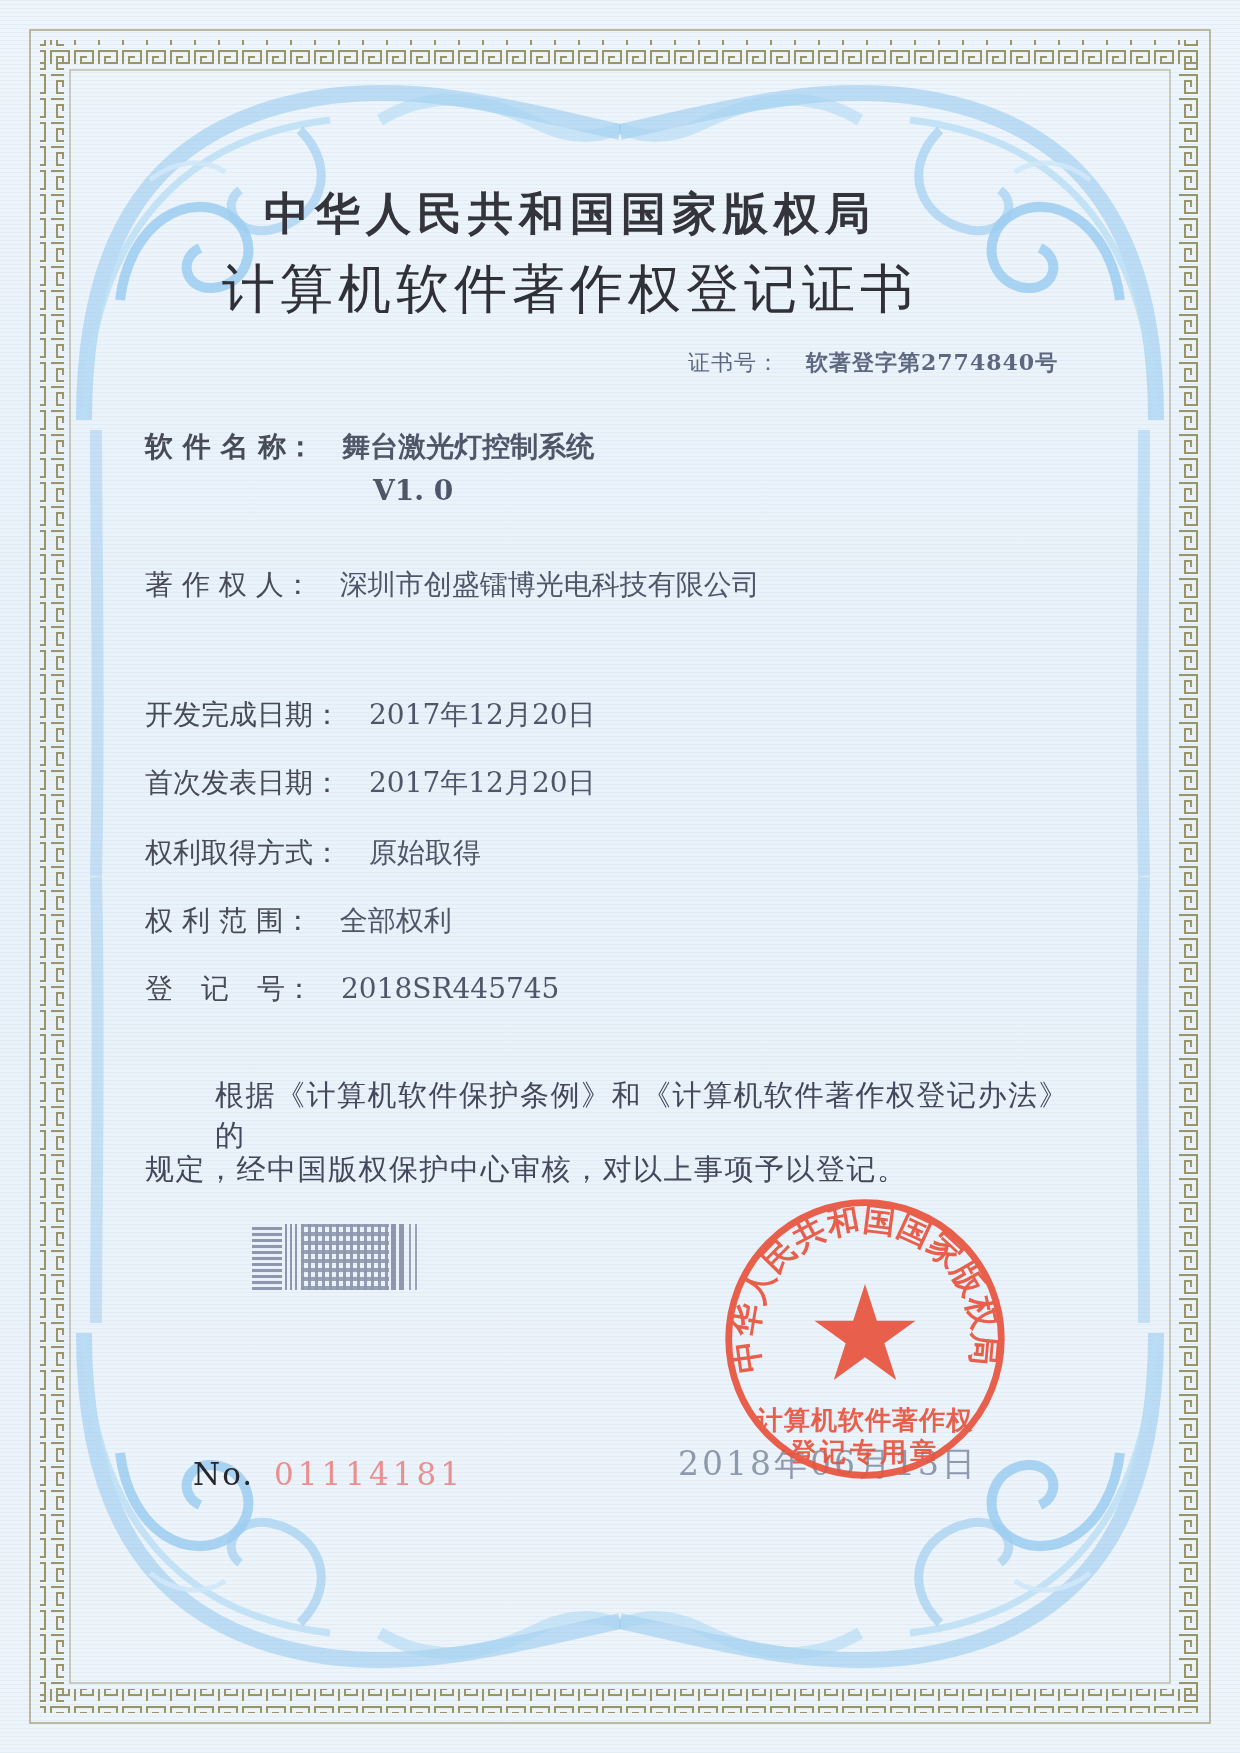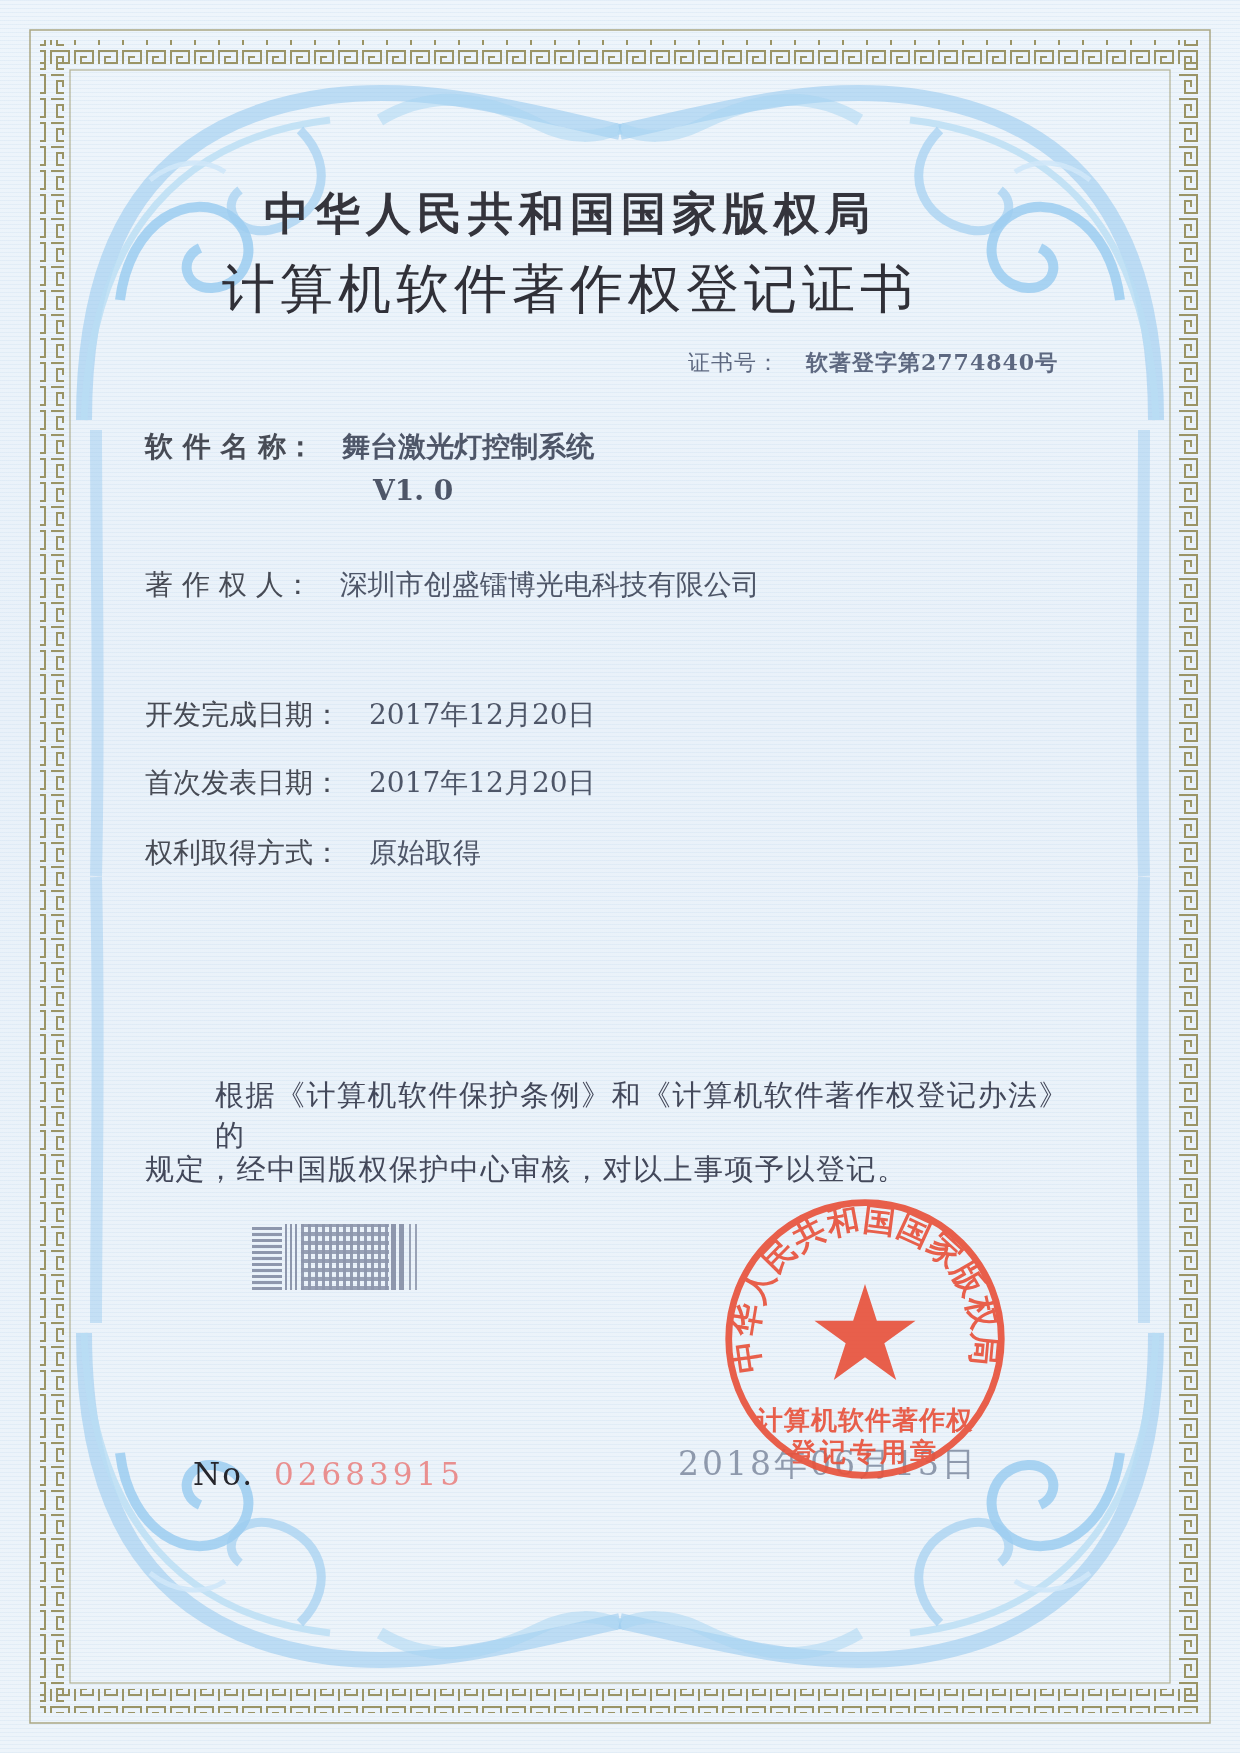--- a/index.html
+++ b/index.html
@@ -163,21 +163,27 @@
     </div>
 
     <div class="field f-pub">
       <span class="label">首次发表日期：</span><span class="value">2017年12月20日</span>
     </div>
 
     <div class="field f-acq">
       <span class="label">权利取得方式：</span><span class="value">原始取得</span>
     </div>
 
-
+    <div class="field f-scope">
+      <span class="label">权 利 范 围：</span><span class="value">全部权利</span>
+    </div>
+
+    <div class="field f-reg">
+      <span class="label">登　记　号：</span><span class="value">2018SR445745</span>
+    </div>
 
     <div class="statement statement-1">根据《计算机软件保护条例》和《计算机软件著作权登记办法》的</div>
     <div class="statement statement-2">规定，经中国版权保护中心审核，对以上事项予以登记。</div>
 
     <div class="barcode">
       <div class="bc-left"></div>
       <div class="bc-thin"></div>
       <div class="bc-noise"></div>
       <div class="bc-heavy"></div>
       <div class="bc-end"></div>
@@ -192,17 +198,17 @@
       <circle cx="150" cy="150" r="141" fill="none" stroke="#e8543e" stroke-width="7"></circle>
       <text font-size="34" font-weight="700" fill="#e8543e" letter-spacing="1" font-family="'DejaVu Serif','Liberation Serif',serif">
         <textPath href="#sealArc" startOffset="0" textLength="412" lengthAdjust="spacingAndGlyphs">中华人民共和国国家版权局</textPath>
       </text>
       <polygon points="150,93 162.3,131 202.3,131 170,154.5 182.3,192.5 150,169 117.7,192.5 130,154.5 97.7,131 137.7,131" fill="#e8543e"></polygon>
       <text x="150" y="243" text-anchor="middle" font-size="27" font-weight="700" fill="#e8543e" letter-spacing="1" font-family="'DejaVu Serif','Liberation Serif',serif">计算机软件著作权</text>
       <text x="150" y="276" text-anchor="middle" font-size="27" font-weight="700" fill="#e8543e" letter-spacing="4" font-family="'DejaVu Serif','Liberation Serif',serif">登记专用章</text>
     </svg>
 
     <div class="no-line">
-      <span class="no-label">No.</span><span class="no-value">02683915</span>
+      <span class="no-label">No.</span><span class="no-value">01114181</span>
     </div>
 
   </div>
 </div>
 
 </body></html>

